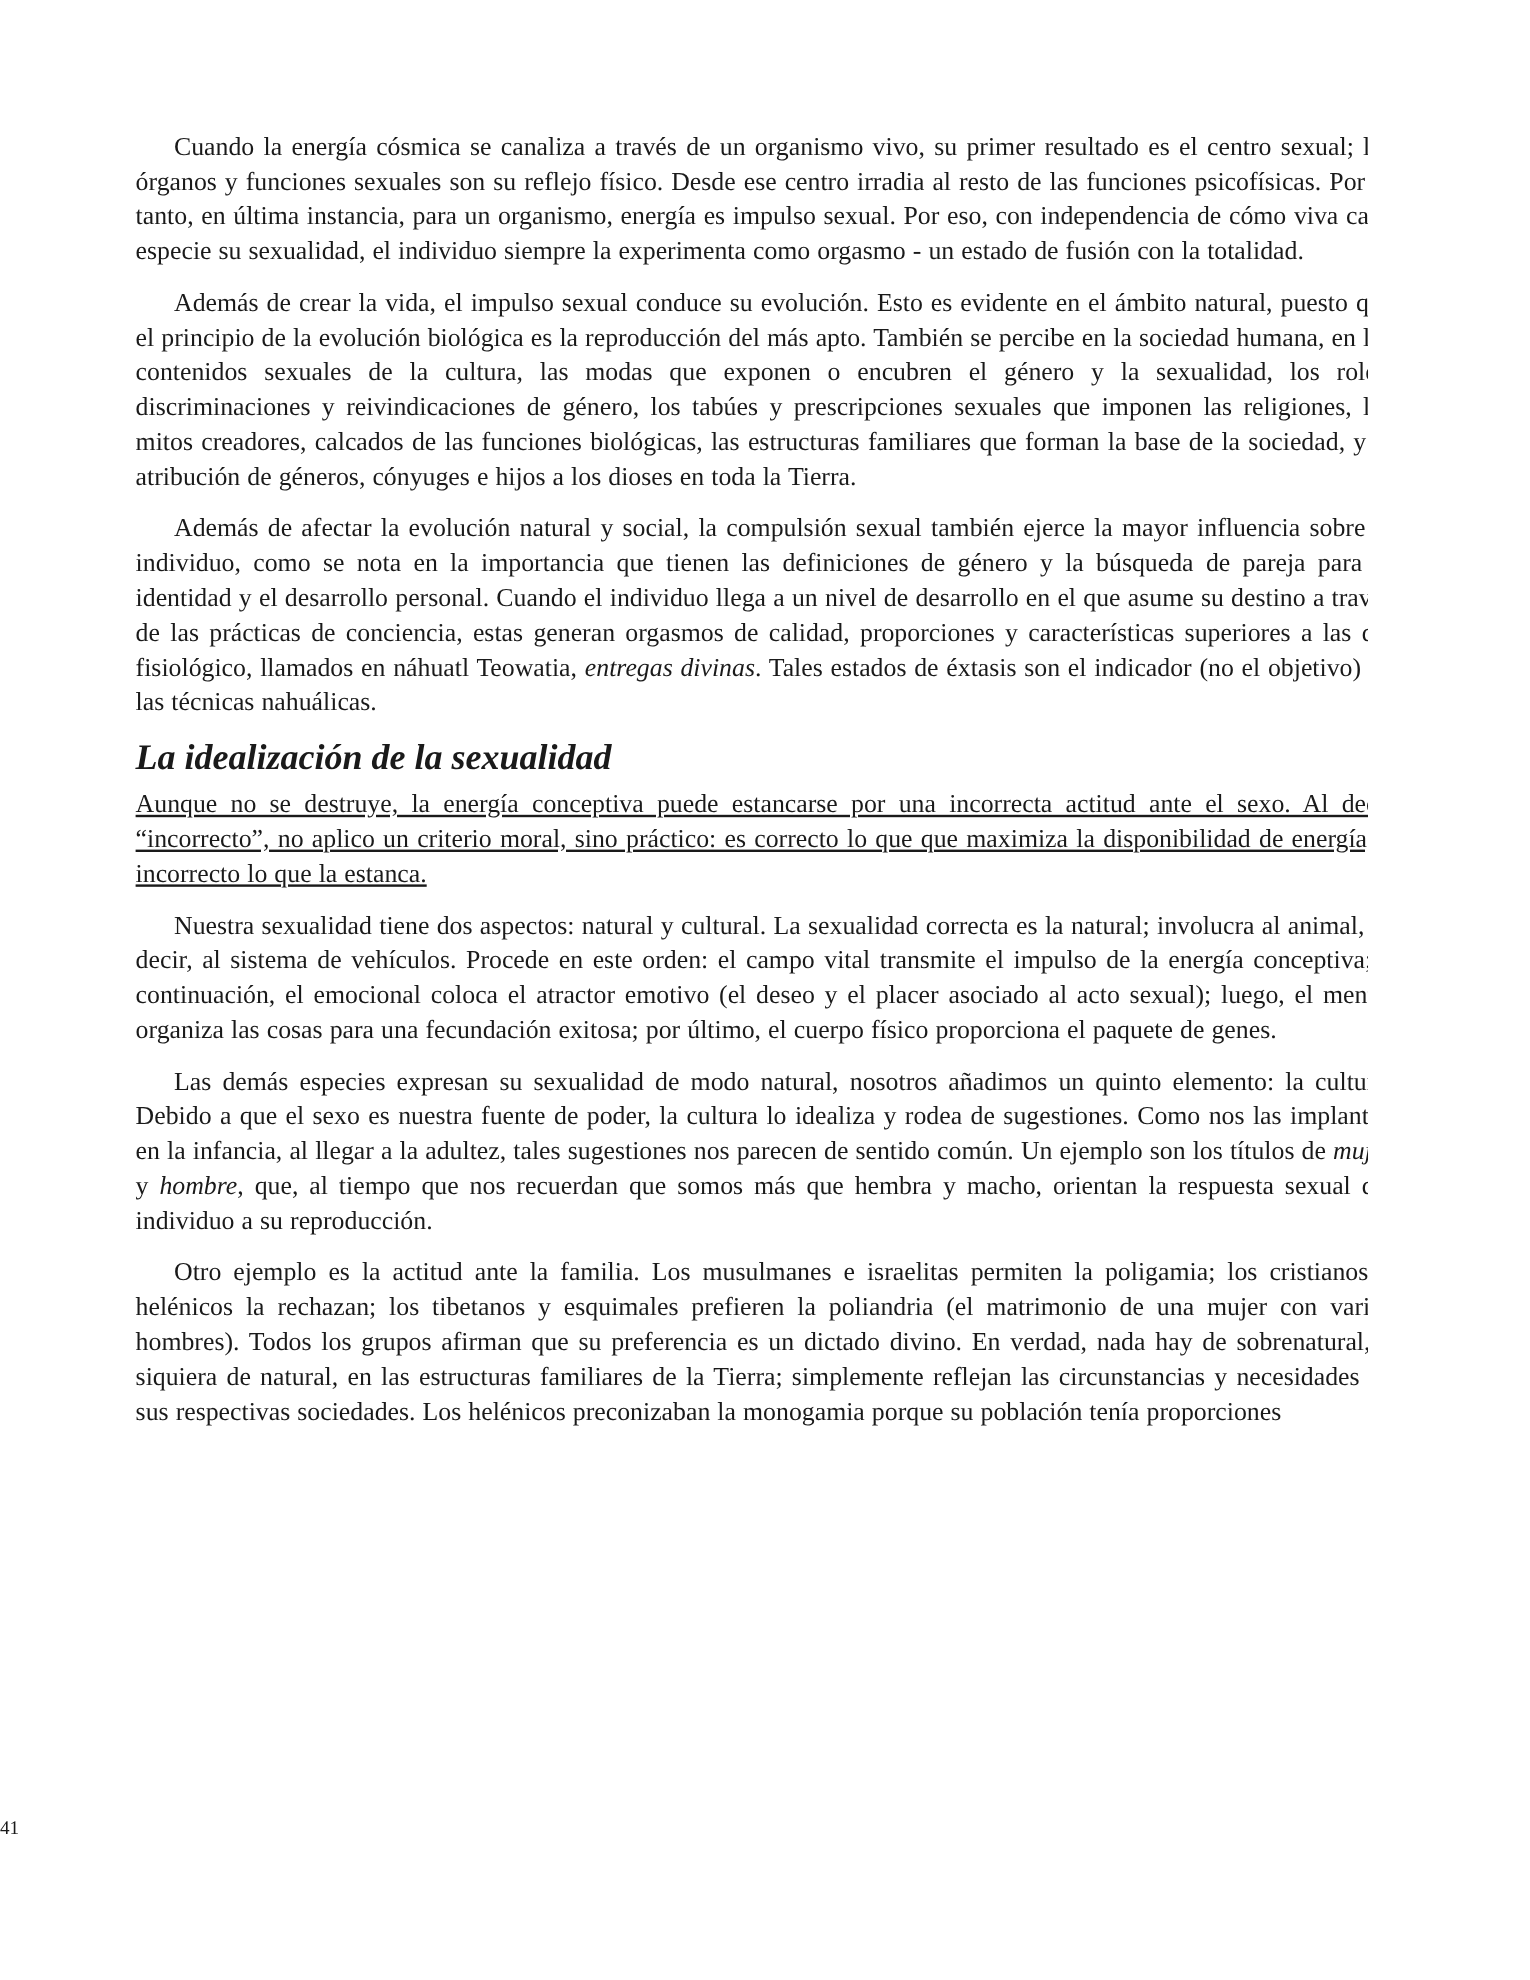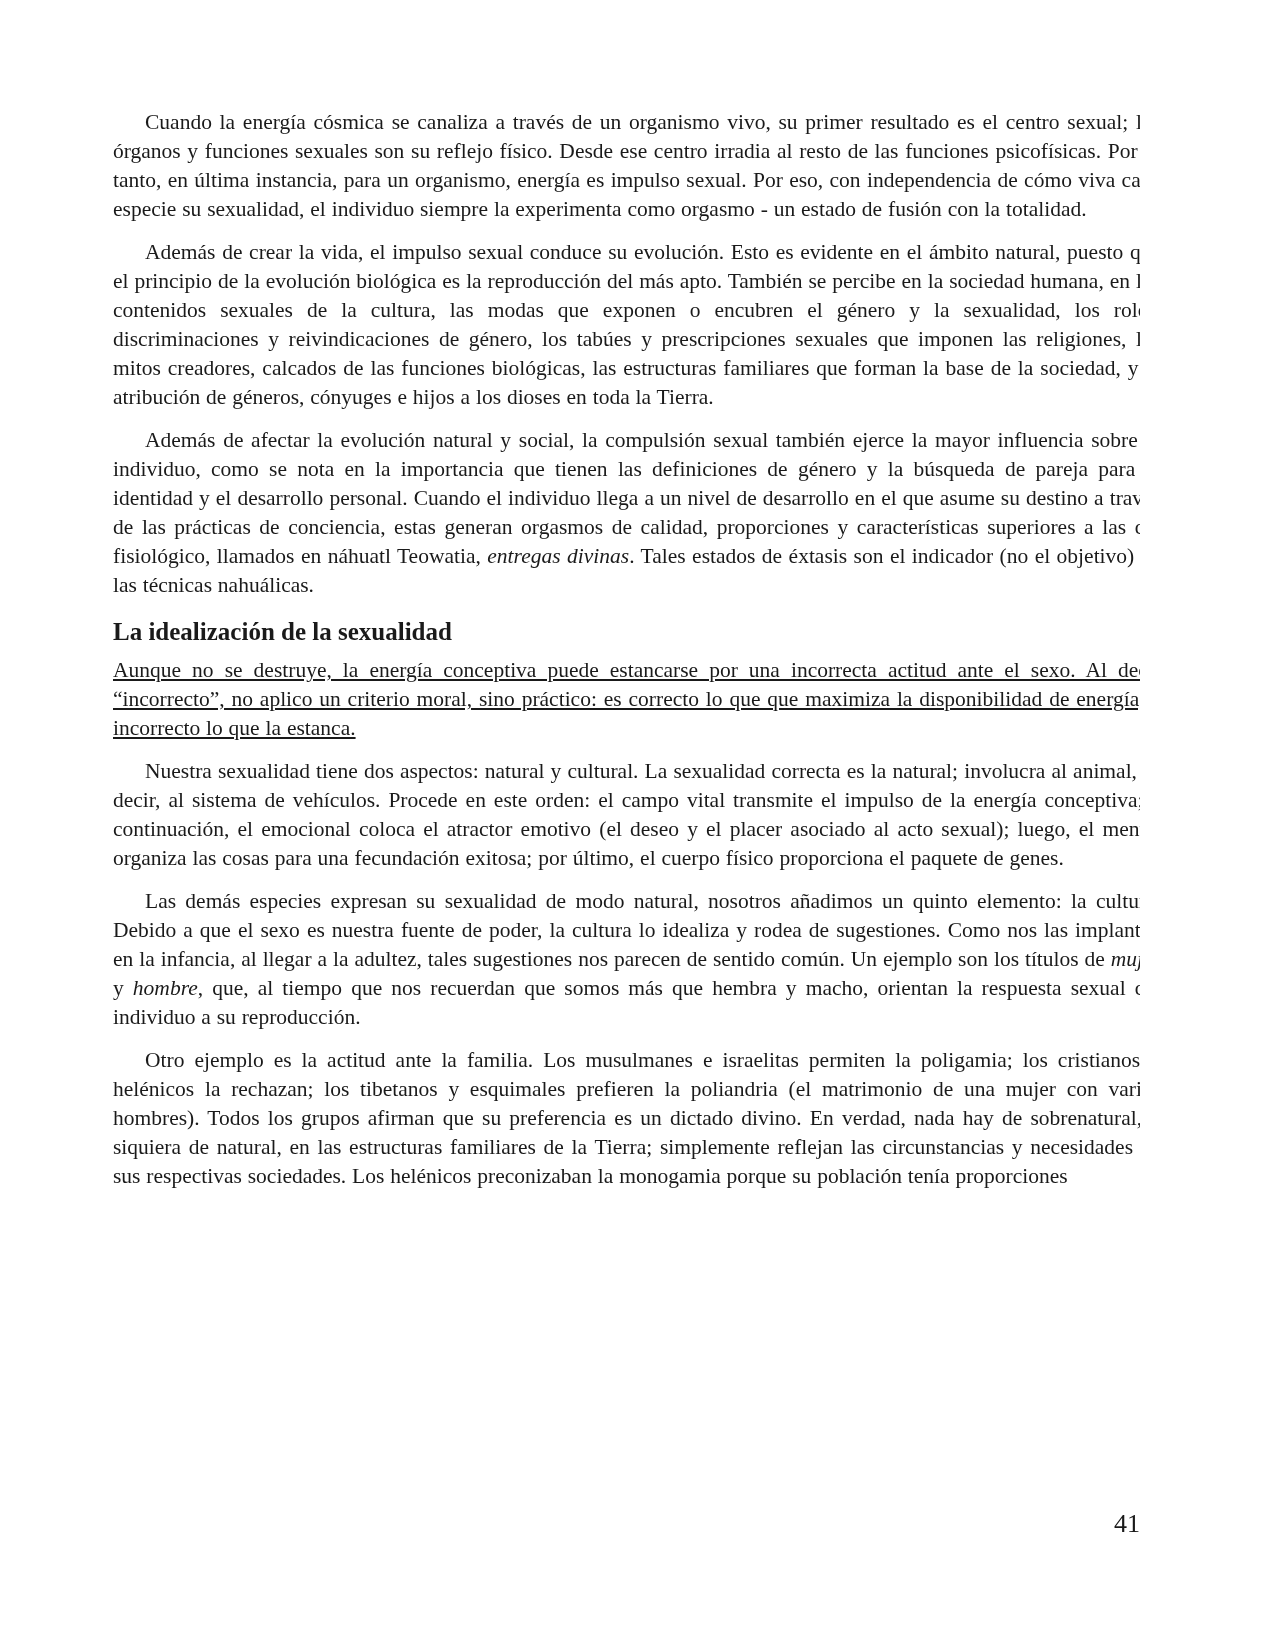--- a/index.html
+++ b/index.html
@@ -31,32 +31,33 @@
     margin: 0 0 14px 0;
     word-spacing: 0.5px;
   }
   .para.no-indent {
     text-indent: 0;
     text-decoration: underline;
   }
   .para i {
   }
   .heading {
-    font-size: 25px;
+    font-size: 30px;
     line-height: 30px;
     font-weight: bold;
     margin: 17px 0 9px 0;
+    font-style: italic;
   }
   .page-number {
     position: absolute;
     left: 0;
     bottom: 112px;
     width: 100%;
-    text-align: right;
-    font-size: 26px;
+    text-align: left;
+    font-size: 16px;
     line-height: 29px;
   }
 </style>
 </head>
 <body>
 
 <div class="page">
   <main class="content">
 
     <p class="para"><span>Cuando la energía cósmica se canaliza a través de un organismo vivo, su primer resultado es el centro sexual; los órganos y funciones sexuales son su reflejo físico. Desde ese centro irradia al resto de las funciones psicofísicas. Por lo tanto, en última instancia, para un organismo, energía es impulso sexual. Por eso, con independencia de cómo viva cada especie su sexualidad, el individuo siempre la experimenta como orgasmo - un estado de fusión con la totalidad.</span></p>

